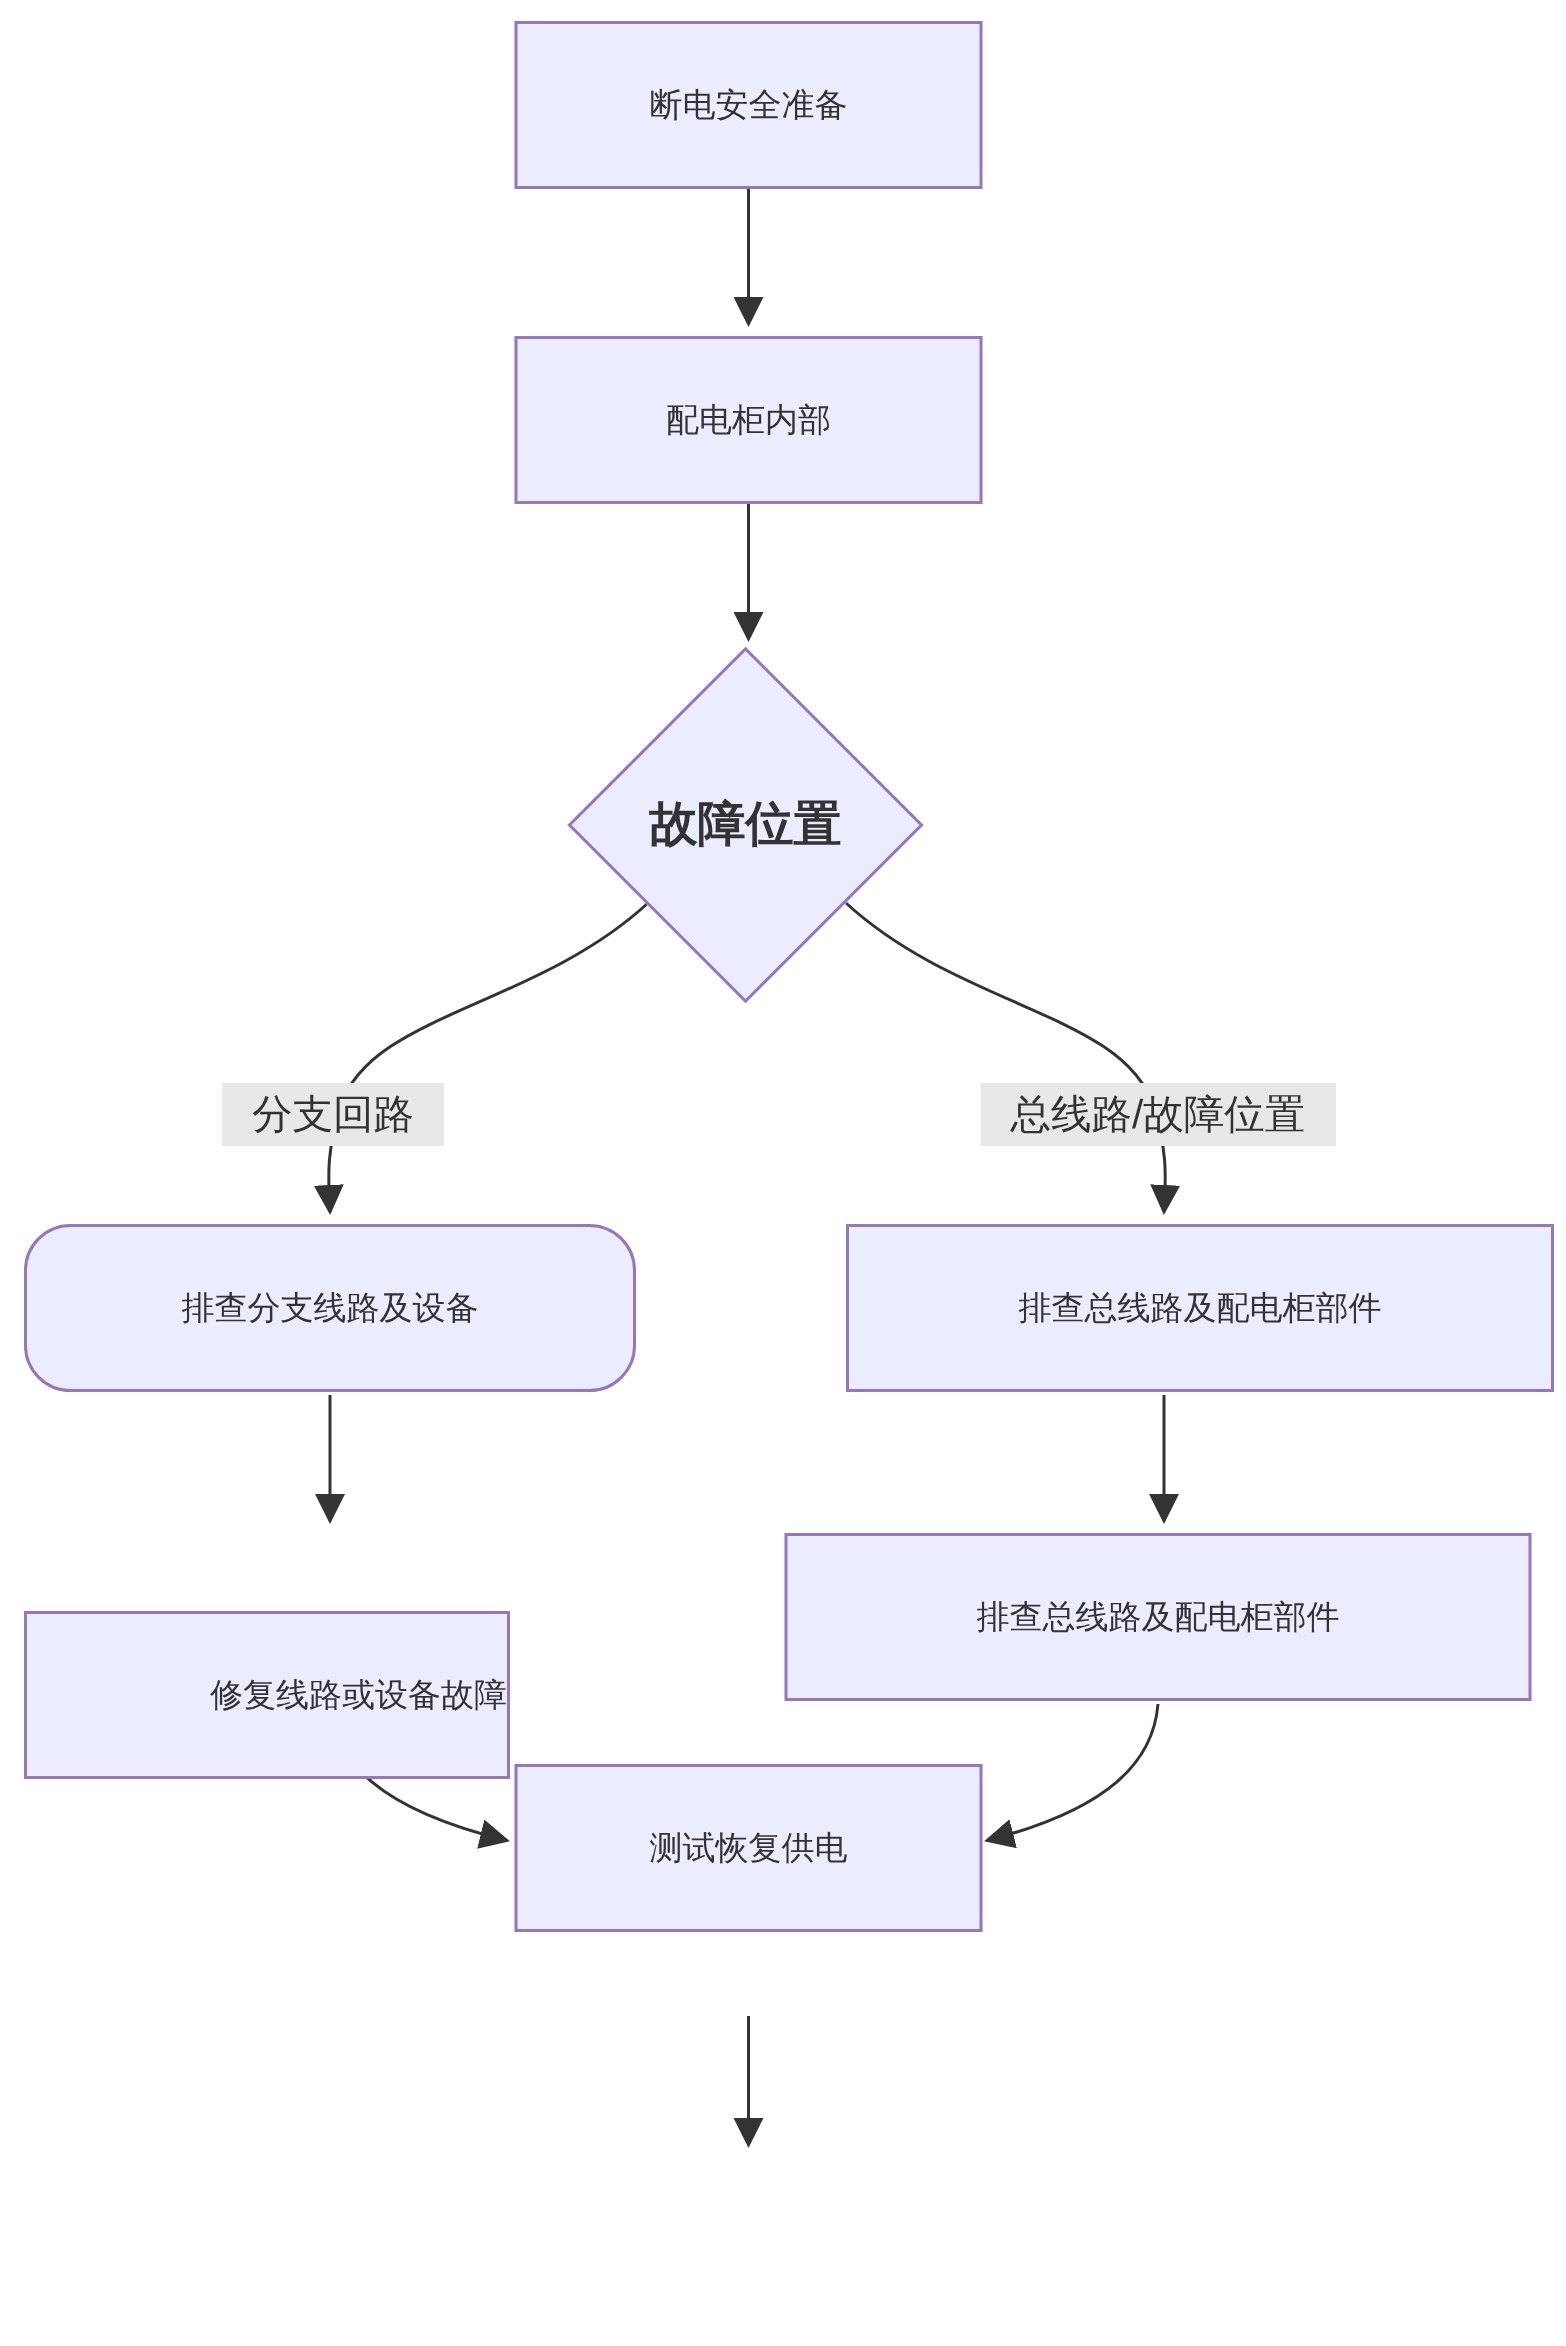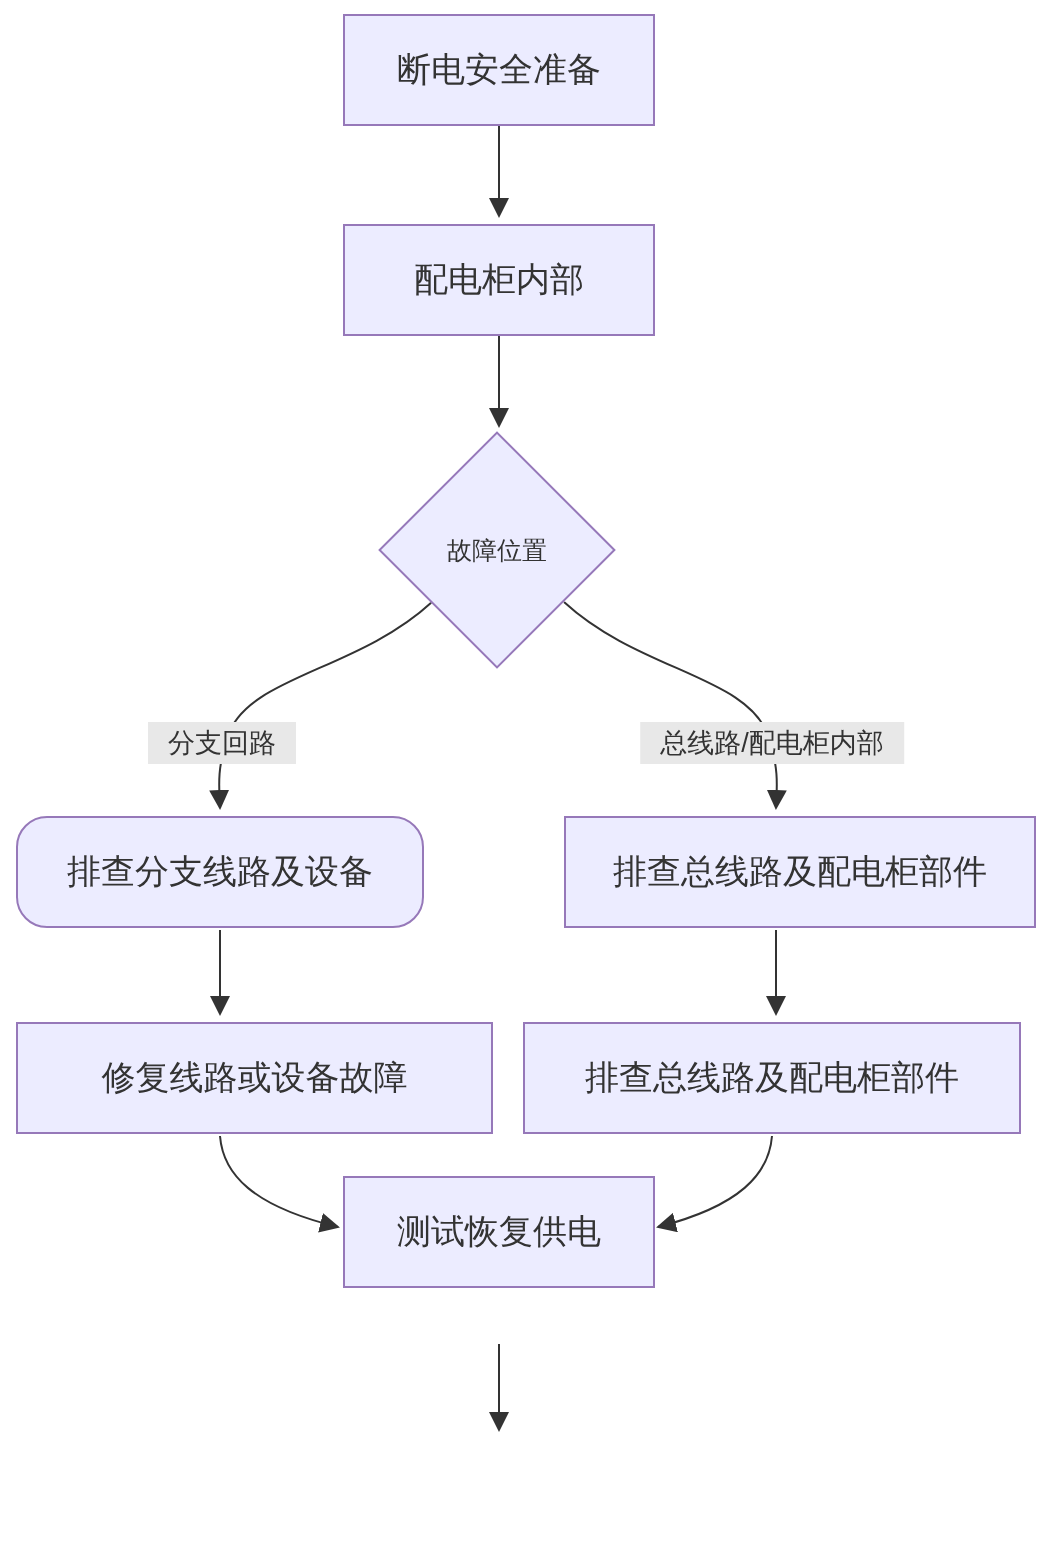--- a/index.html
+++ b/index.html
@@ -35,40 +35,40 @@
   }
   .arrowhead { fill: var(--edge); }
   .node {
     position: absolute;
     background: var(--node-fill);
     border: 2px solid var(--node-border);
     display: flex;
     align-items: center;
     justify-content: center;
     color: var(--text);
-    font-size: 34px;
+    font-size: 22px;
     text-align: center;
     line-height: 1.3;
-    font-family: Liberation Serif, serif;
   }
   .diamond-shape {
     position: absolute;
     left: 413px; top: 466px;
     width: 168px; height: 168px;
     background: var(--node-fill);
     border: 2px solid var(--node-border);
     transform: rotate(45deg);
   }
   .diamond-label {
     position: absolute;
     left: 497px; top: 550px;
     transform: translate(-50%, -50%);
     color: var(--text);
-    font-size: 25px;
+    font-size: 32px;
     white-space: nowrap;
+    font-weight: bold;
   }
   .edge-label {
     position: absolute;
     transform: translate(-50%, -50%);
     background: var(--edge-label-bg);
     color: var(--text);
     font-size: 27px;
     padding: 3px 20px;
     white-space: nowrap;
   }
@@ -100,31 +100,31 @@
   </div>
 
   <div class="node" style="left:343px; top:224px; width:312px; height:112px;">
     <span>配电柜内部</span>
   </div>
 
   <div class="diamond-shape"></div>
   <div class="diamond-label">故障位置</div>
 
   <div class="edge-label" style="left:222px; top:743px;">分支回路</div>
-  <div class="edge-label" style="left:772px; top:743px;">总线路/配电柜内部</div>
+  <div class="edge-label" style="left:772px; top:743px;">总线路/故障位置</div>
 
   <div class="node" style="left:16px; top:816px; width:408px; height:112px;border-radius:31px;">
     <span>排查分支线路及设备</span>
   </div>
 
   <div class="node" style="left:540px; top:816px; width:472px; height:112px;margin-left:24px;">
     <span>排查总线路及配电柜部件</span>
   </div>
 
-  <div class="node" style="left:16px; top:1022px; width:477px; height:112px;">
+  <div class="node" style="left:16px; top:1074px; width:324px; height:112px;justify-content:flex-end;">
     <span>修复线路或设备故障</span>
   </div>
 
   <div class="node" style="left:523px; top:1022px; width:498px; height:112px;">
     <span>排查总线路及配电柜部件</span>
   </div>
 
   <div class="node" style="left:343px; top:1176px; width:312px; height:112px;">
     <span>测试恢复供电</span>
   </div>

